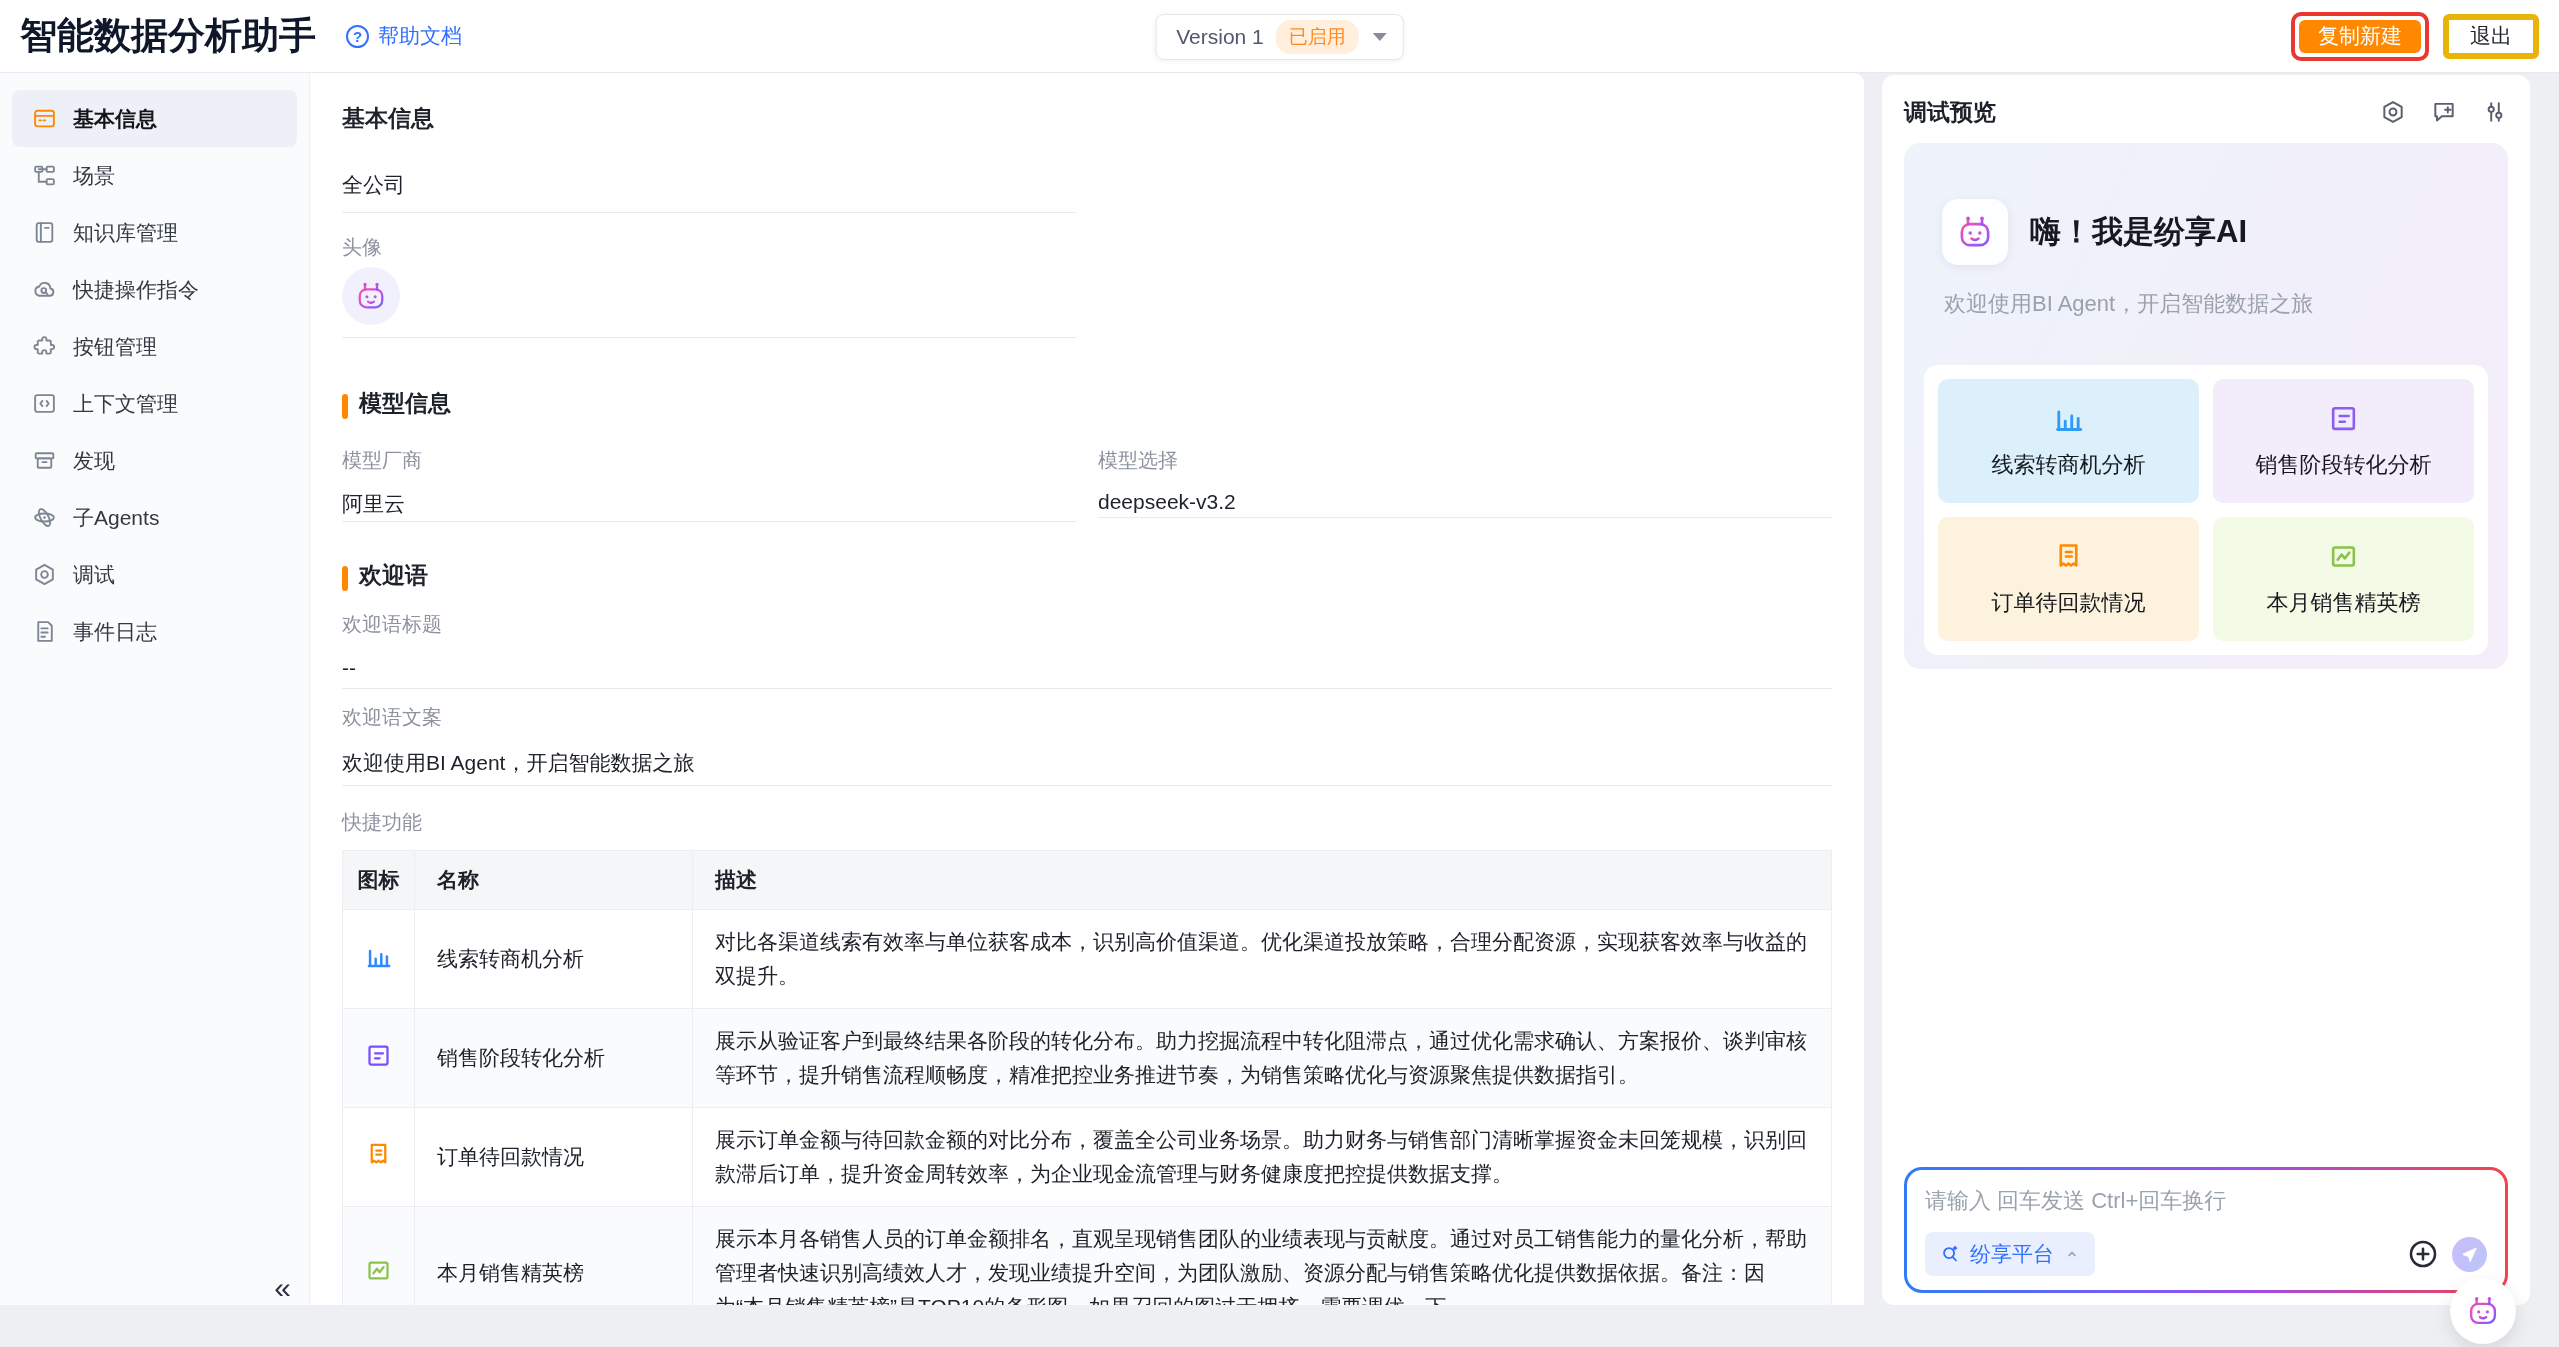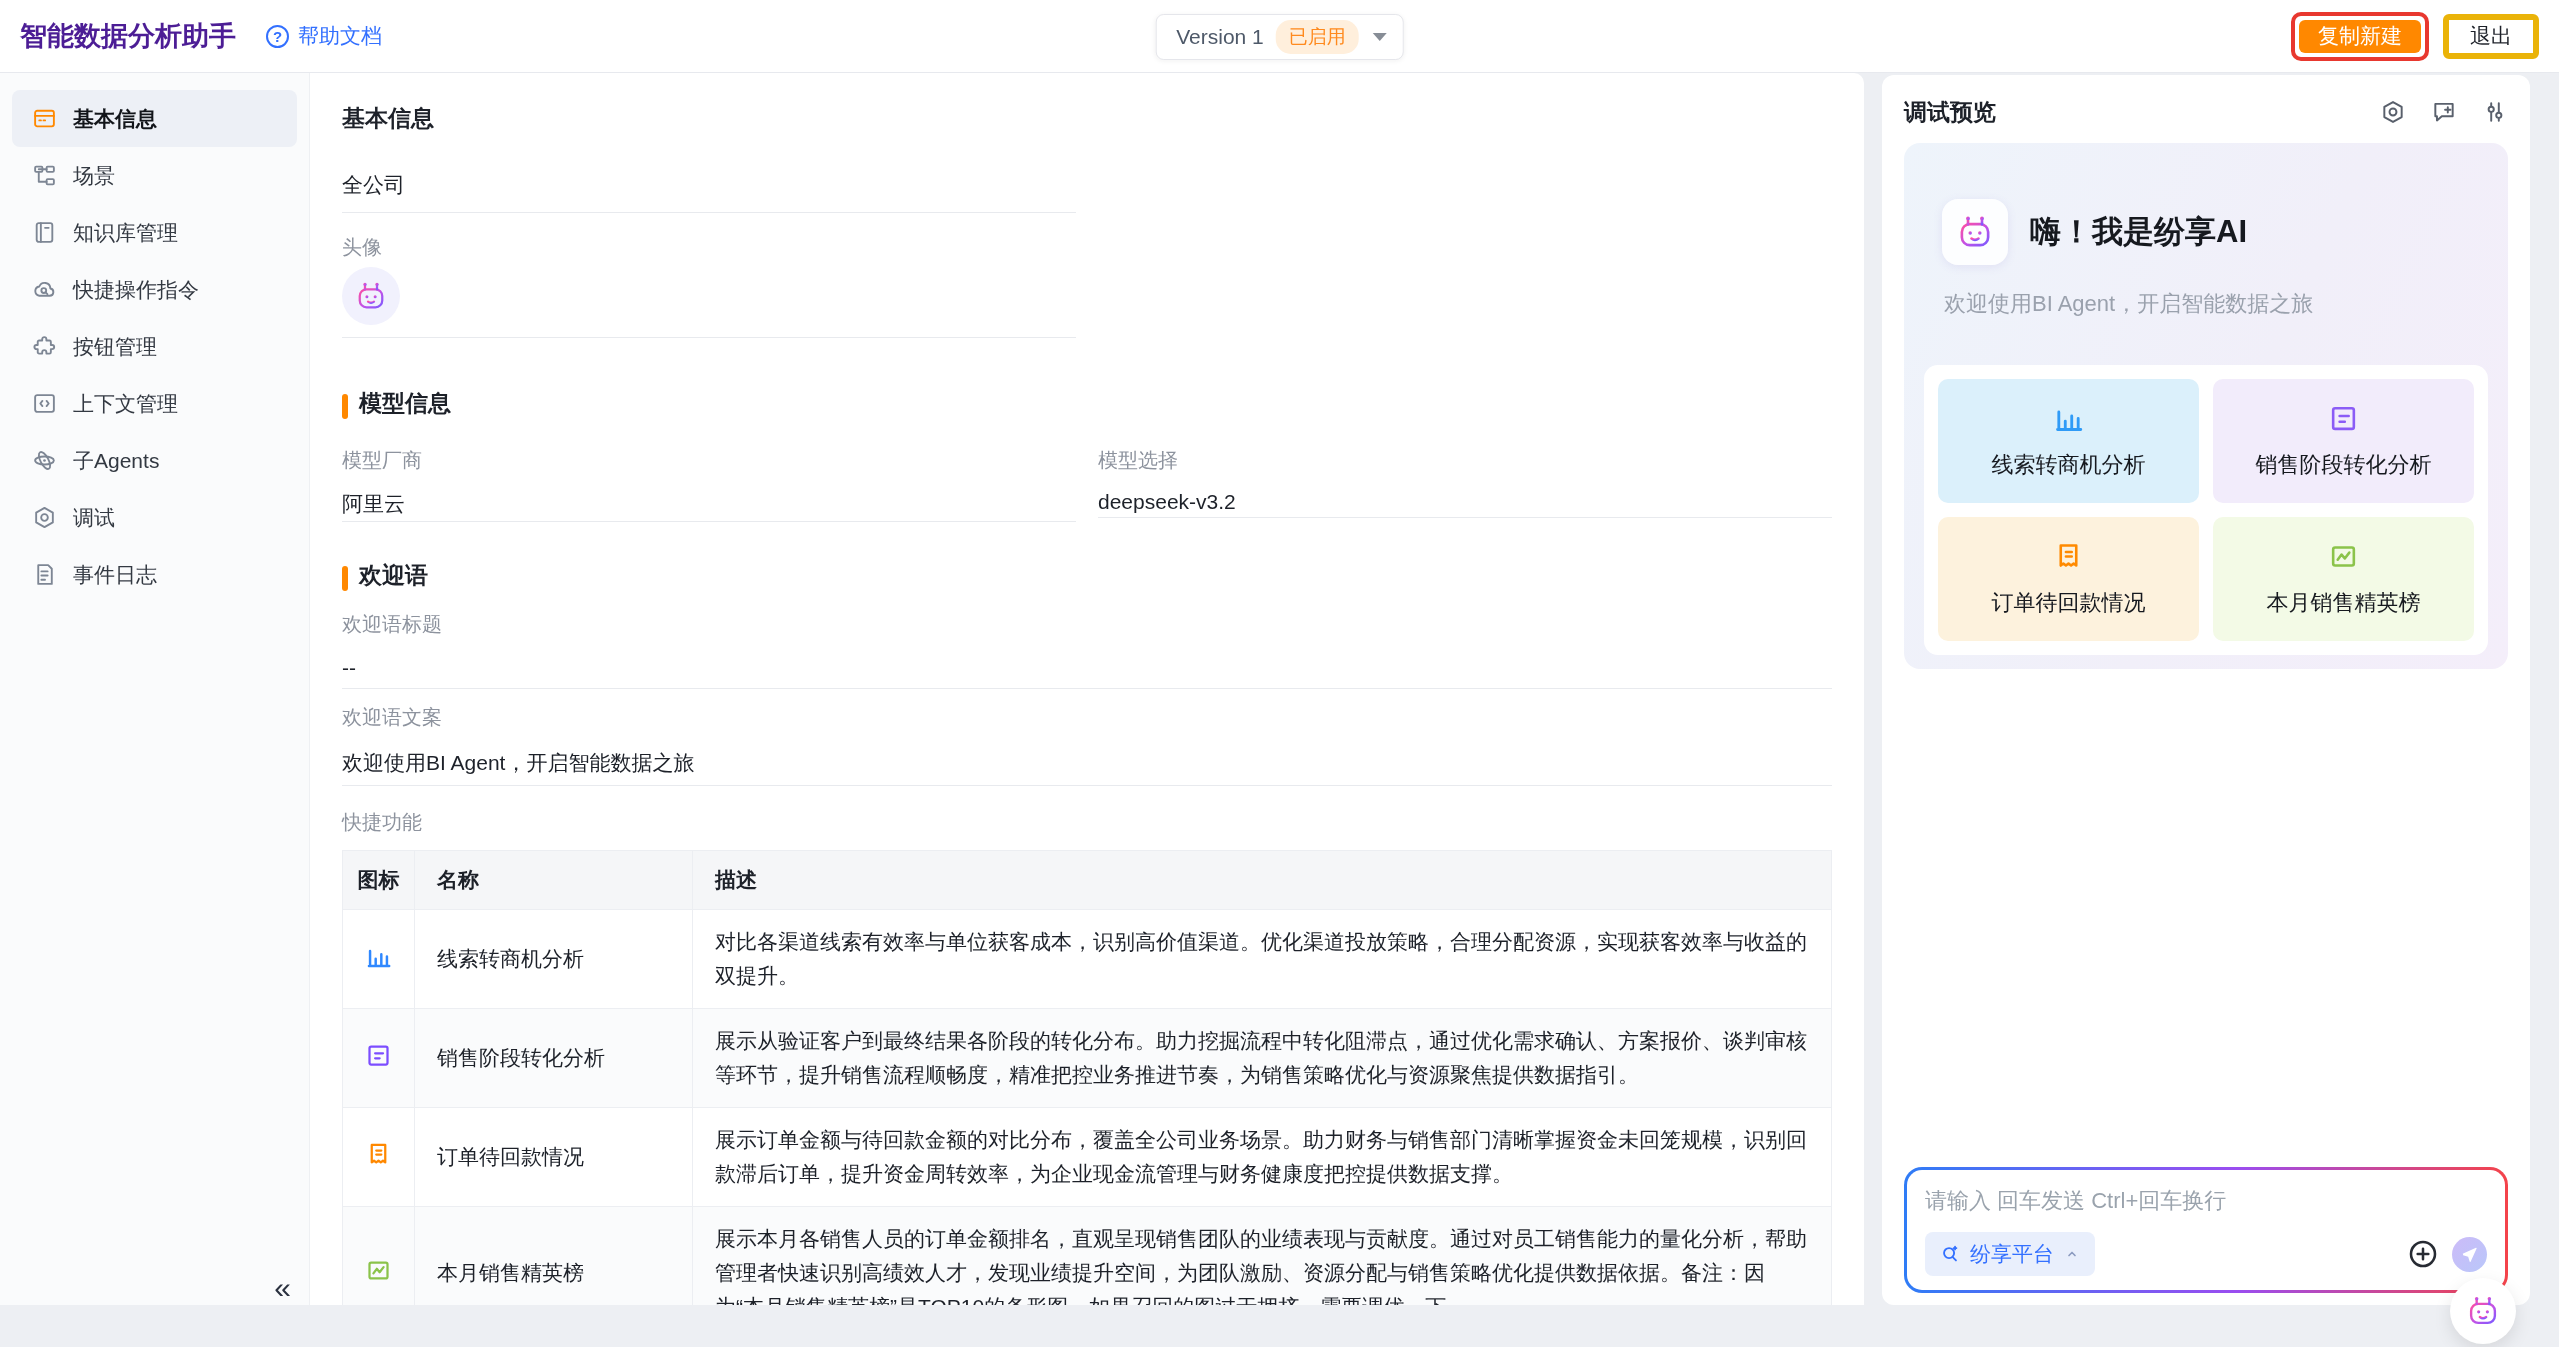--- a/index.html
+++ b/index.html
@@ -3,21 +3,21 @@
 <meta charset="utf-8">
 <style>
   * { margin:0; padding:0; box-sizing:border-box; }
   html,body { background:#e9ebef; }
   .page { width:2559px; height:1347px; position:relative; overflow:hidden;
           font-family:"Liberation Sans","DejaVu Sans",sans-serif; color:#1d2129; background:#edeff3; }
 
   
   .topbar { height:73px; background:#fff; display:flex; align-items:center; padding:0 20px;
             position:relative; border-bottom:1px solid #e7e9ee; }
-  .page-title { font-size:27px; font-weight:bold; color:#4c1d95; }
+  .page-title { font-size:37px; font-weight:bold; color:#0f172a; }
   .help-link { display:flex; align-items:center; gap:9px; color:#3370ff; font-size:21px; margin-left:30px; cursor:pointer; }
   .q-circle { width:23px; height:23px; border:2px solid #3370ff; border-radius:50%;
               display:flex; align-items:center; justify-content:center; font-size:15px; font-weight:bold; }
   .version-pill { position:absolute; left:50%; transform:translateX(-50%); top:14px; height:46px;
                   display:flex; align-items:center; gap:12px; padding:0 16px 0 20px; background:#fff;
                   border:1px solid #e5e6eb; border-radius:8px; font-size:21px; color:#4e5969;
                   box-shadow:0 1px 5px rgba(31,35,41,.06); cursor:pointer; }
   .ver-badge { background:#ffefdc; color:#ff8a1e; font-size:19px; padding:4px 13px; border-radius:15px; }
   .caret-down { width:0; height:0; border-left:7px solid transparent; border-right:7px solid transparent;
                 border-top:8px solid #878d96; margin-left:2px; }
@@ -200,20 +200,30 @@
           <span>按钮管理</span>
         </div>
         <div class="side-item">
           <span class="icon">
             <svg viewBox="0 0 24 24" fill="none" stroke="currentColor" stroke-linecap="round" stroke-linejoin="round" stroke-width="1.8">
               <rect x="3" y="4" width="18" height="16" rx="2"></rect>
               <path d="M10 9.5 8 12l2 2.5M14 9.5l2 2.5-2 2.5"></path>
             </svg>
           </span>
           <span>上下文管理</span>
+        </div>
+        <div class="side-item">
+          <span class="icon">
+            <svg viewBox="0 0 24 24" fill="none" stroke="currentColor" stroke-linecap="round" stroke-linejoin="round" stroke-width="1.8">
+              <rect x="3.5" y="5" width="17" height="5" rx="1"></rect>
+              <rect x="5.5" y="10" width="13" height="9" rx="1"></rect>
+              <path d="M10 13.5h4"></path>
+            </svg>
+          </span>
+          <span>发现</span>
         </div>
         <div class="side-item">
           <span class="icon">
             <svg viewBox="0 0 24 24" fill="none" stroke="currentColor" stroke-linecap="round" stroke-linejoin="round" stroke-width="1.8">
               <ellipse cx="12" cy="12" rx="9" ry="3.8"></ellipse>
               <ellipse cx="12" cy="12" rx="9" ry="3.8" transform="rotate(62 12 12)"></ellipse>
               <circle cx="12" cy="12" r="1.3" fill="currentColor" stroke="none"></circle>
             </svg>
           </span>
           <span>子Agents</span>

